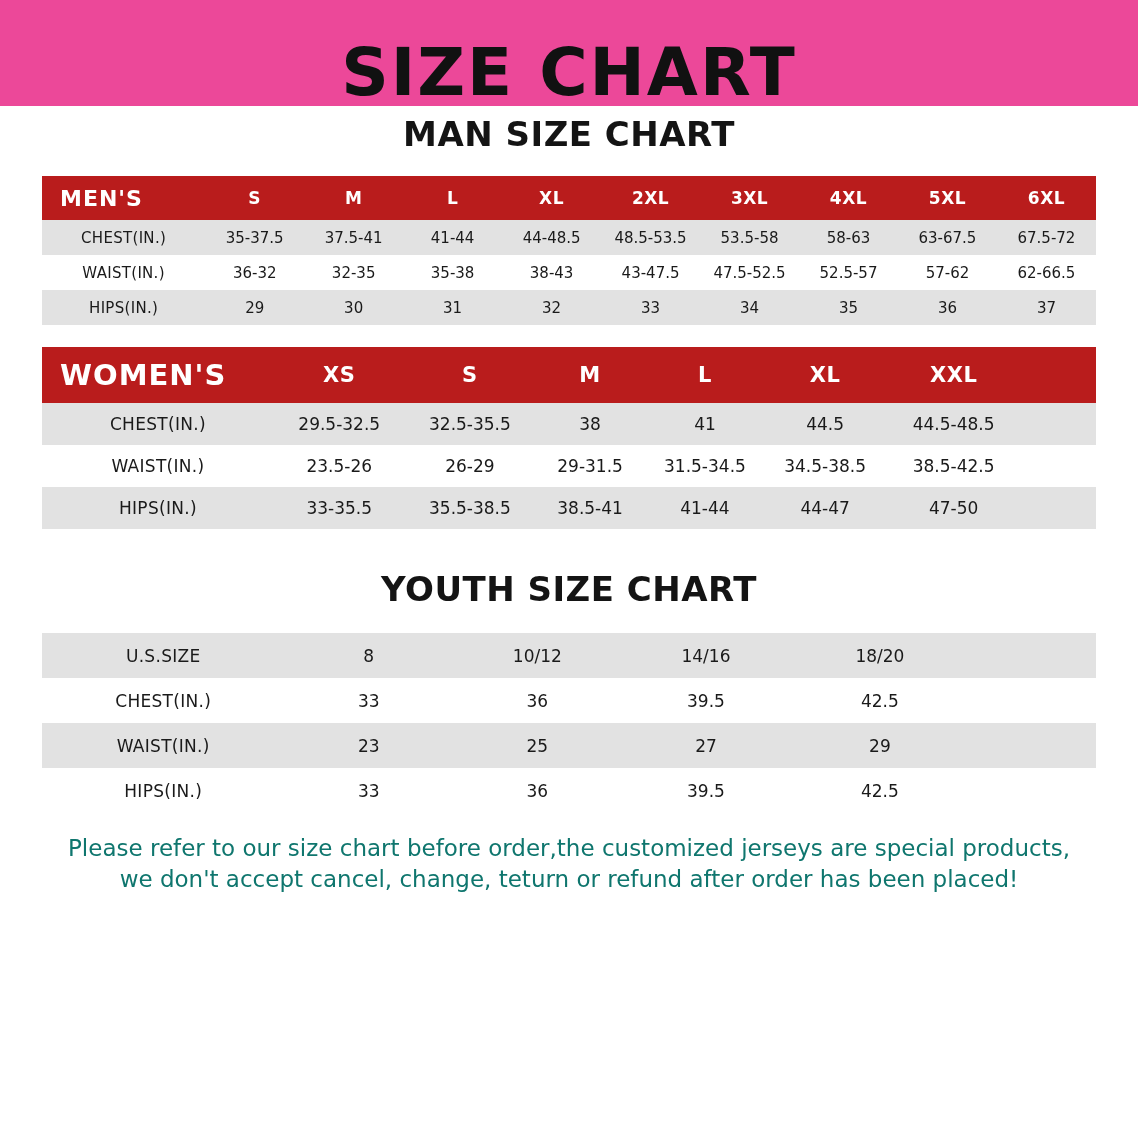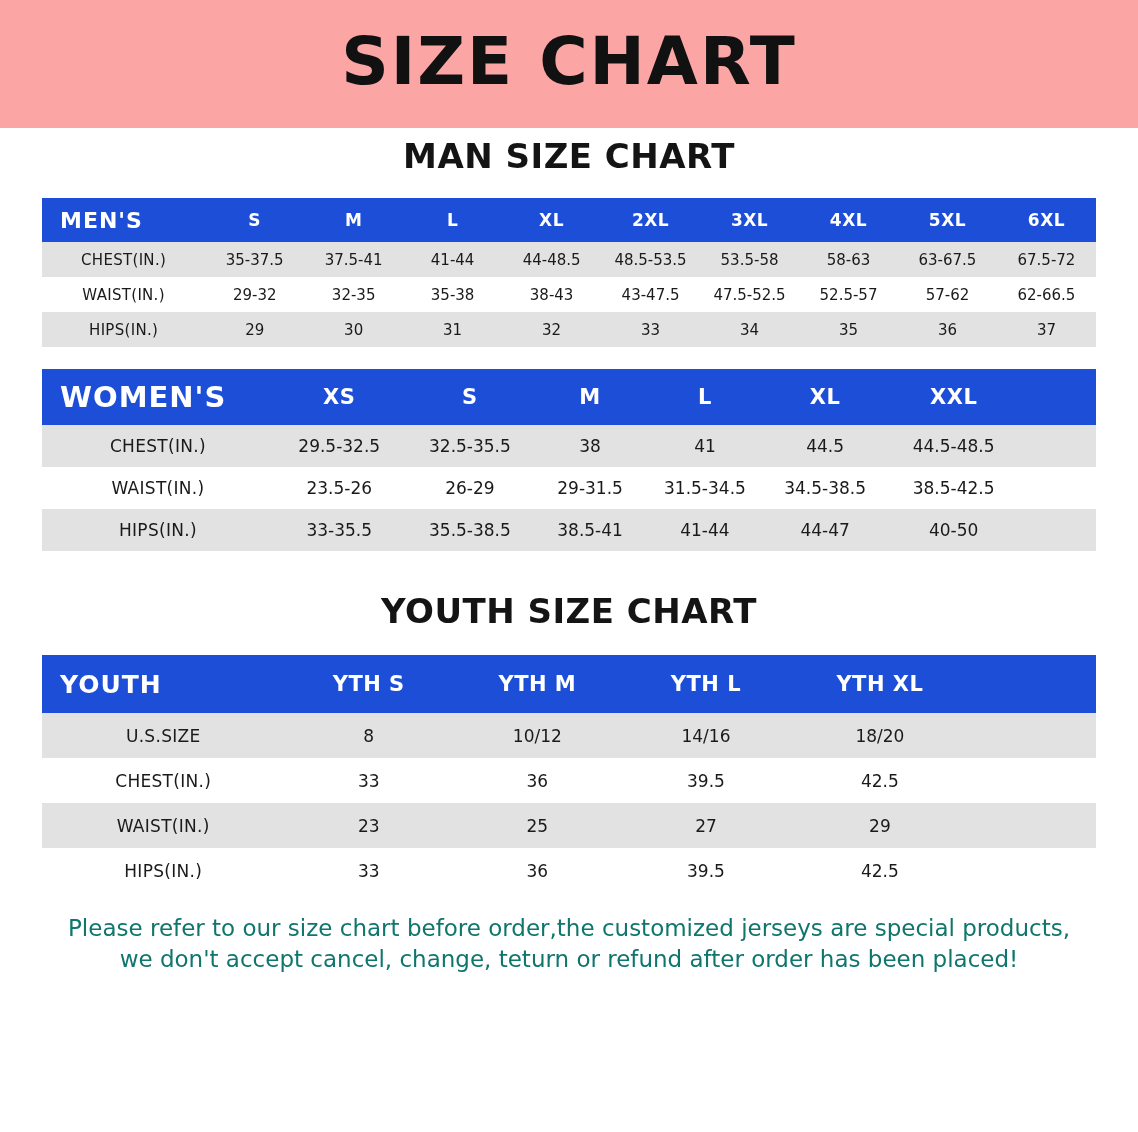--- a/index.html
+++ b/index.html
@@ -18,24 +18,24 @@
   .page {
     position: relative;
     width: 1138px;
     height: 1132px;
     background: #ffffff;
   }
 
   
   .banner {
     width: 100%;
-    height: 128px;
-    background: #fca5a5;
+    height: 106px;
+    background: #ec4899;
     display: flex;
-    align-items: center;
+    align-items: flex-end;
     justify-content: center;
     box-sizing: border-box;
   }
   .banner-title {
     font-family: "DejaVu Sans", sans-serif;
     font-weight: bold;
     font-size: 66px;
     letter-spacing: 2px;
     color: #111111;
     line-height: 1;
@@ -68,21 +68,21 @@
     border-collapse: collapse;
     table-layout: fixed;
   }
   table td, table th {
     padding: 0;
     margin: 0;
   }
 
   
   .hdr-row {
-    background: #1d4ed8;
+    background: #b91c1c;
     color: #ffffff;
   }
   .hdr-row td {
     height: 44px;
     font-size: 17px;
     font-weight: bold;
     text-align: center;
     vertical-align: middle;
     font-family: "DejaVu Sans", sans-serif;
     letter-spacing: 0.5px;
@@ -178,21 +178,21 @@
           <td>41-44</td>
           <td>44-48.5</td>
           <td>48.5-53.5</td>
           <td>53.5-58</td>
           <td>58-63</td>
           <td>63-67.5</td>
           <td>67.5-72</td>
         </tr>
         <tr class="body-row row-plain">
           <td class="lbl">WAIST(IN.)</td>
-          <td>29-32</td>
+          <td>36-32</td>
           <td>32-35</td>
           <td>35-38</td>
           <td>38-43</td>
           <td>43-47.5</td>
           <td>47.5-52.5</td>
           <td>52.5-57</td>
           <td>57-62</td>
           <td>62-66.5</td>
         </tr>
         <tr class="body-row row-shade">
@@ -254,47 +254,39 @@
           <td>38.5-42.5</td>
           <td></td>
         </tr>
         <tr class="body-row row-shade">
           <td class="lbl">HIPS(IN.)</td>
           <td>33-35.5</td>
           <td>35.5-38.5</td>
           <td>38.5-41</td>
           <td>41-44</td>
           <td>44-47</td>
-          <td>40-50</td>
+          <td>47-50</td>
           <td></td>
         </tr>
       </tbody>
     </table>
   </div>
 
   <div class="section-title youth-title">YOUTH SIZE CHART</div>
   <div class="table-wrap youth-wrap">
     <table class="youth-table">
       <colgroup>
         <col style="width:23%">
         <col style="width:16%">
           <col style="width:16%">
           <col style="width:16%">
         <col style="width:17%">
           <col style="width:12%">
       </colgroup>
       <tbody>
-        <tr class="hdr-row">
-          <td class="lbl">YOUTH</td>
-          <td>YTH S</td>
-          <td>YTH M</td>
-          <td>YTH L</td>
-          <td>YTH XL</td>
-          <td></td>
-        </tr>
         <tr class="body-row row-shade">
           <td class="lbl">U.S.SIZE</td>
           <td>8</td>
           <td>10/12</td>
           <td>14/16</td>
           <td>18/20</td>
           <td></td>
         </tr>
         <tr class="body-row row-plain">
           <td class="lbl">CHEST(IN.)</td>

